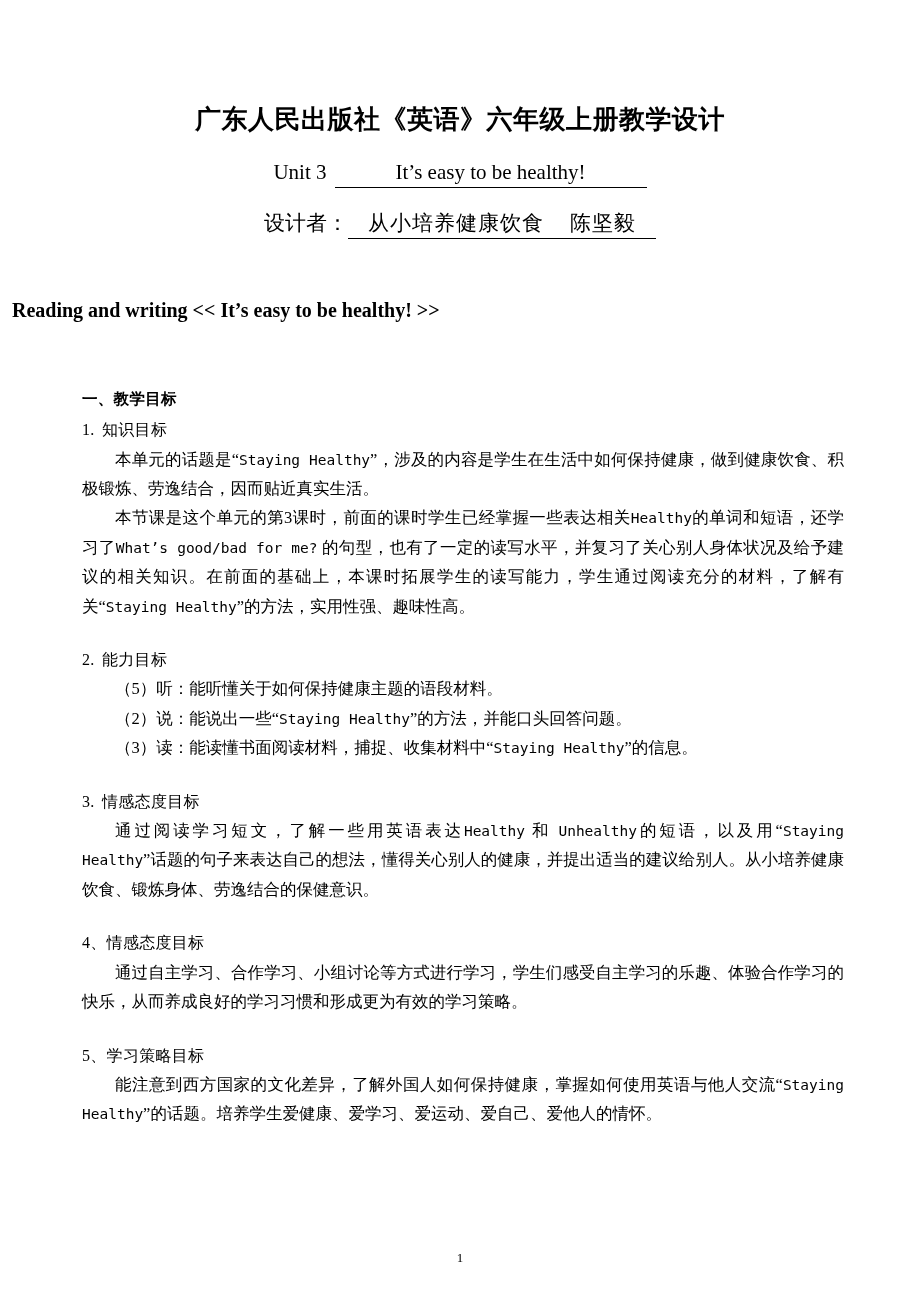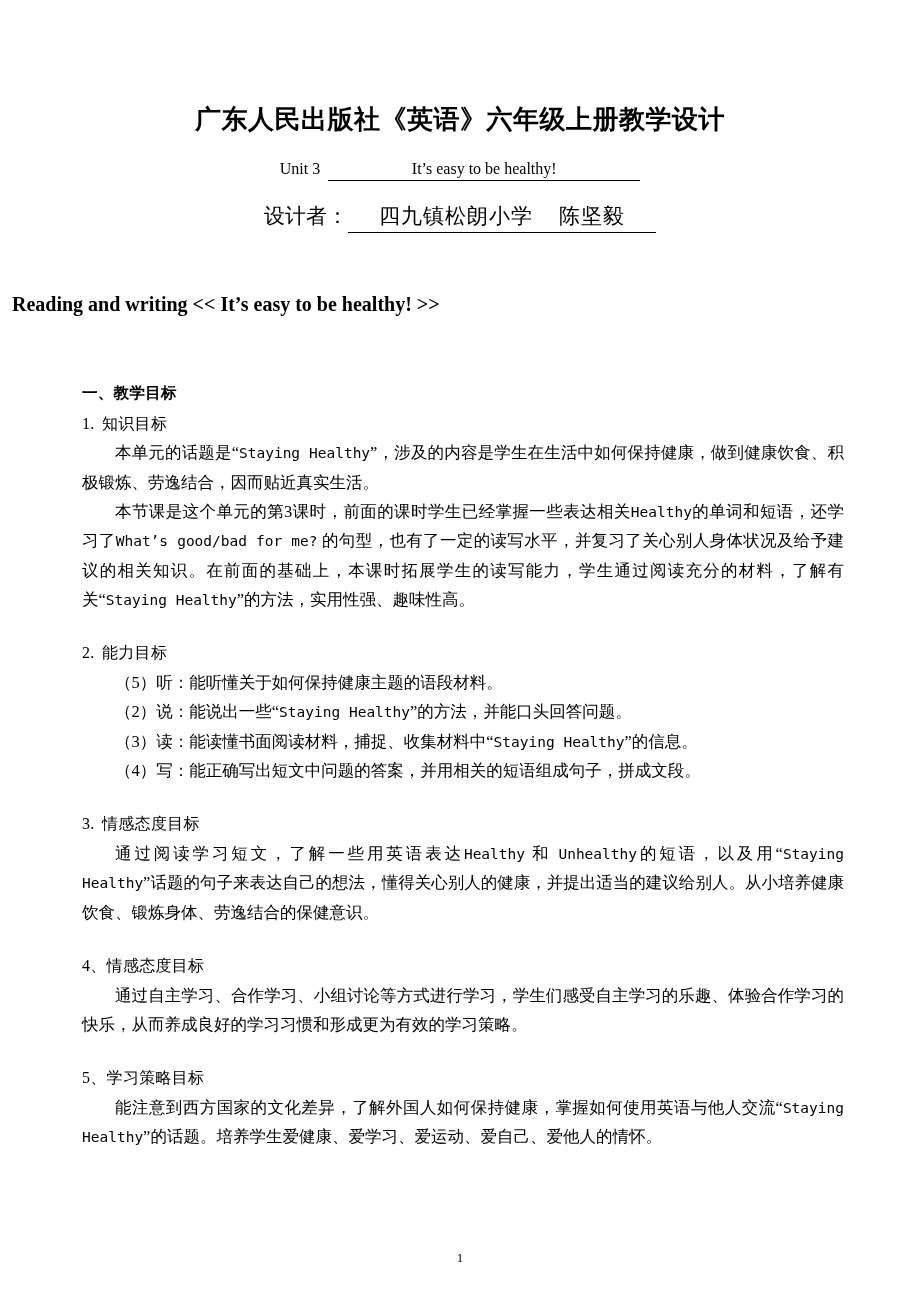--- a/index.html
+++ b/index.html
@@ -31,21 +31,21 @@
     font-size: 26px;
     font-weight: bold;
     letter-spacing: 0.5px;
     margin: 0;
     padding-top: 92px;
     line-height: 1.25;
   }
 
   .unit-line {
     text-align: center;
-    font-size: 16px;
+    font-size: 21px;
     margin: 0;
     padding-top: 22px;
     line-height: 1.3;
   }
   .unit-line .blank {
     display: inline-block;
     min-width: 300px;
     border-bottom: 1px solid #000;
     text-align: center;
     margin-left: 8px;
@@ -146,21 +146,21 @@
 
 <div class="page">
 
   <h1 class="doc-title">广东人民出版社《英语》六年级上册教学设计</h1>
 
   <div class="unit-line">
     <span>Unit 3</span><span class="blank">It’s easy to be healthy!</span>
   </div>
 
   <div class="designer-line">
-    <span>设计者：</span><span class="blank"><span>四九镇松朗小学</span><span class="gap"></span><span>陈坚毅</span></span>
+    <span>设计者：</span><span class="blank"><span>从小培养健康饮食</span><span class="gap"></span><span>陈坚毅</span></span>
   </div>
 
   <h2 class="subject-heading">Reading and writing &lt;&lt; It’s easy to be healthy! &gt;&gt;</h2>
 
   <div class="body-wrap">
 
     <div class="h-main">一、教学目标</div>
 
     <div class="h-sub">
       <span class="num">1.</span><span>知识目标</span>
@@ -169,21 +169,20 @@
     <p class="para">本节课是这个单元的第3课时，前面的课时学生已经掌握一些表达相关<span class="en">Healthy</span>的单词和短语，还学习了<span class="en">What’s good/bad for me?</span> 的句型，也有了一定的读写水平，并复习了关心别人身体状况及给予建议的相关知识。在前面的基础上，本课时拓展学生的读写能力，学生通过阅读充分的材料，了解有关“<span class="en">Staying Healthy</span>”的方法，实用性强、趣味性高。</p>
 
     <div class="sec-gap"></div>
 
     <div class="h-sub">
       <span class="num">2.</span><span>能力目标</span>
     </div>
     <p class="list-line">（5）听：能听懂关于如何保持健康主题的语段材料。</p>
     <p class="list-line">（2）说：能说出一些“<span class="en">Staying Healthy</span>”的方法，并能口头回答问题。</p>
     <p class="list-line">（3）读：能读懂书面阅读材料，捕捉、收集材料中“<span class="en">Staying Healthy</span>”的信息。</p>
-    <p class="list-line">（4）写：能正确写出短文中问题的答案，并用相关的短语组成句子，拼成文段。</p>
 
     <div class="sec-gap"></div>
 
     <div class="h-sub">
       <span class="num">3.</span><span>情感态度目标</span>
     </div>
     <p class="para">通过阅读学习短文，了解一些用英语表达<span class="en">Healthy</span> 和 <span class="en">Unhealthy</span>的短语，以及用“<span class="en">Staying Healthy</span>”话题的句子来表达自己的想法，懂得关心别人的健康，并提出适当的建议给别人。从小培养健康饮食、锻炼身体、劳逸结合的保健意识。</p>
 
     <div class="sec-gap"></div>
 

